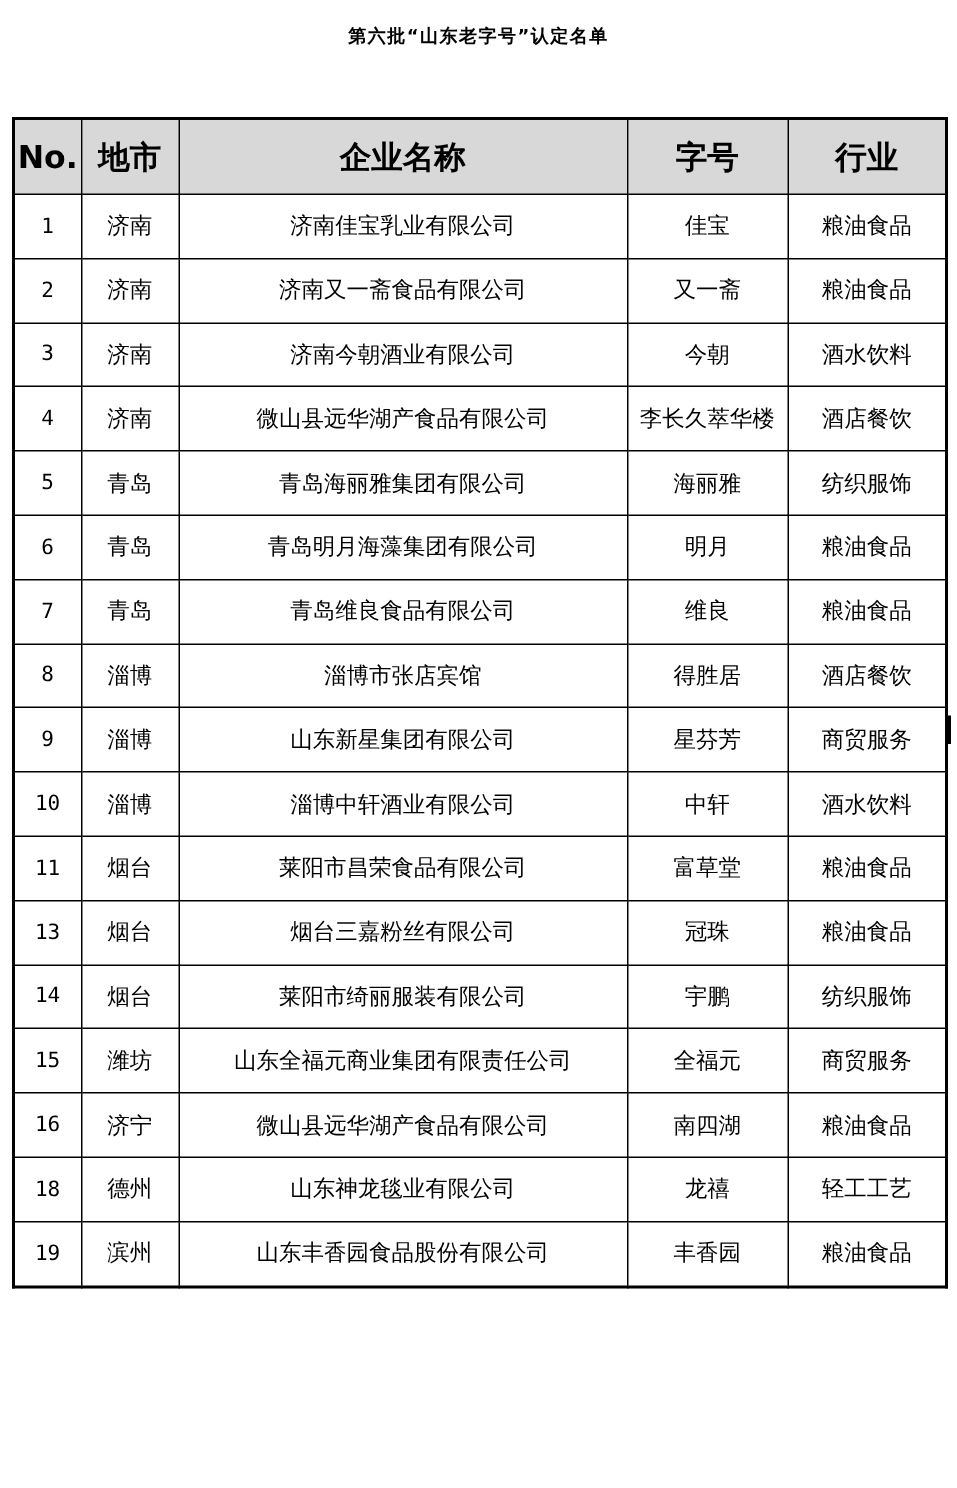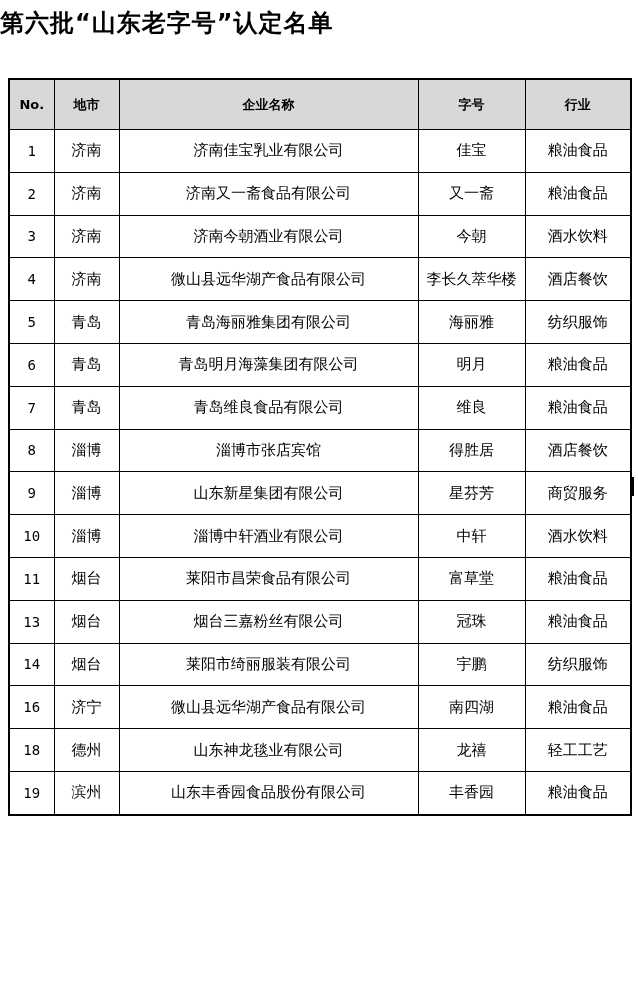--- a/index.html
+++ b/index.html
@@ -9,22 +9,23 @@
     font-family: "DejaVu Sans", "Liberation Sans", sans-serif;
   }
   #page {
     position: relative;
     width: 638px;
     height: 992px;
     background: #ffffff;
     overflow: hidden;
   }
   .doc-title {
-    padding-top: 7px;
-    font-size: 24px;
+    padding-top: 16px;
+    text-align: center;
+    font-size: 12px;
     font-weight: bold;
     color: #000000;
     letter-spacing: 1px;
   }
   table.list-table {
     position: absolute;
     top: 78px;
     left: 8px;
     width: 622px;
     border-collapse: collapse;
@@ -37,21 +38,21 @@
     text-align: center;
     vertical-align: middle;
     color: #000000;
     overflow: hidden;
     white-space: nowrap;
     padding: 0;
   }
   table.list-table th {
     background: #d8d8d8;
     height: 49px;
-    font-size: 13px;
+    font-size: 21px;
     font-weight: bold;
   }
   table.list-table td {
     height: 41.8px;
     font-size: 15px;
     font-weight: normal;
     background: #ffffff;
   }
   table.list-table td.num-cell {
     font-size: 14px;
@@ -175,20 +176,27 @@
           <td>粮油食品</td>
         </tr>
         <tr>
           <td class="num-cell">14</td>
           <td>烟台</td>
           <td>莱阳市绮丽服装有限公司</td>
           <td>宇鹏</td>
           <td>纺织服饰</td>
         </tr>
         <tr>
+          <td class="num-cell">15</td>
+          <td>潍坊</td>
+          <td>山东全福元商业集团有限责任公司</td>
+          <td>全福元</td>
+          <td>商贸服务</td>
+        </tr>
+        <tr>
           <td class="num-cell">16</td>
           <td>济宁</td>
           <td>微山县远华湖产食品有限公司</td>
           <td>南四湖</td>
           <td>粮油食品</td>
         </tr>
         <tr>
           <td class="num-cell">18</td>
           <td>德州</td>
           <td>山东神龙毯业有限公司</td>

